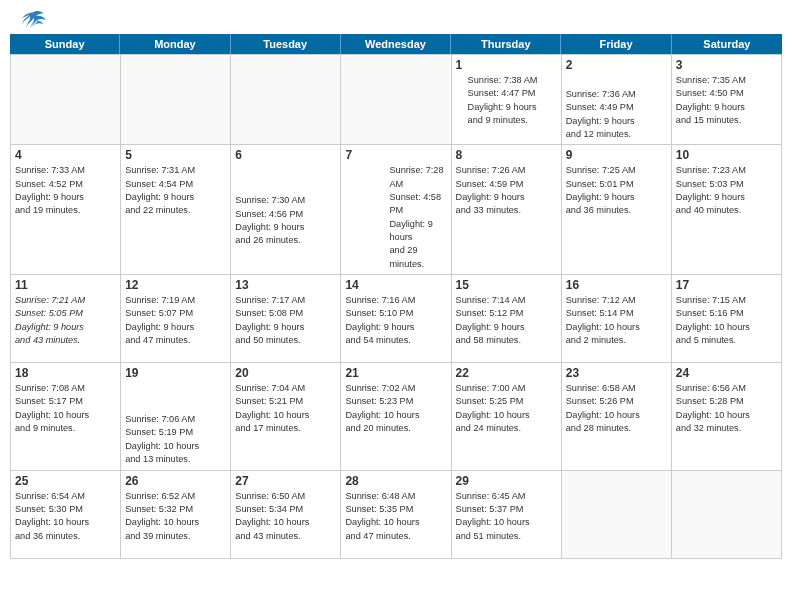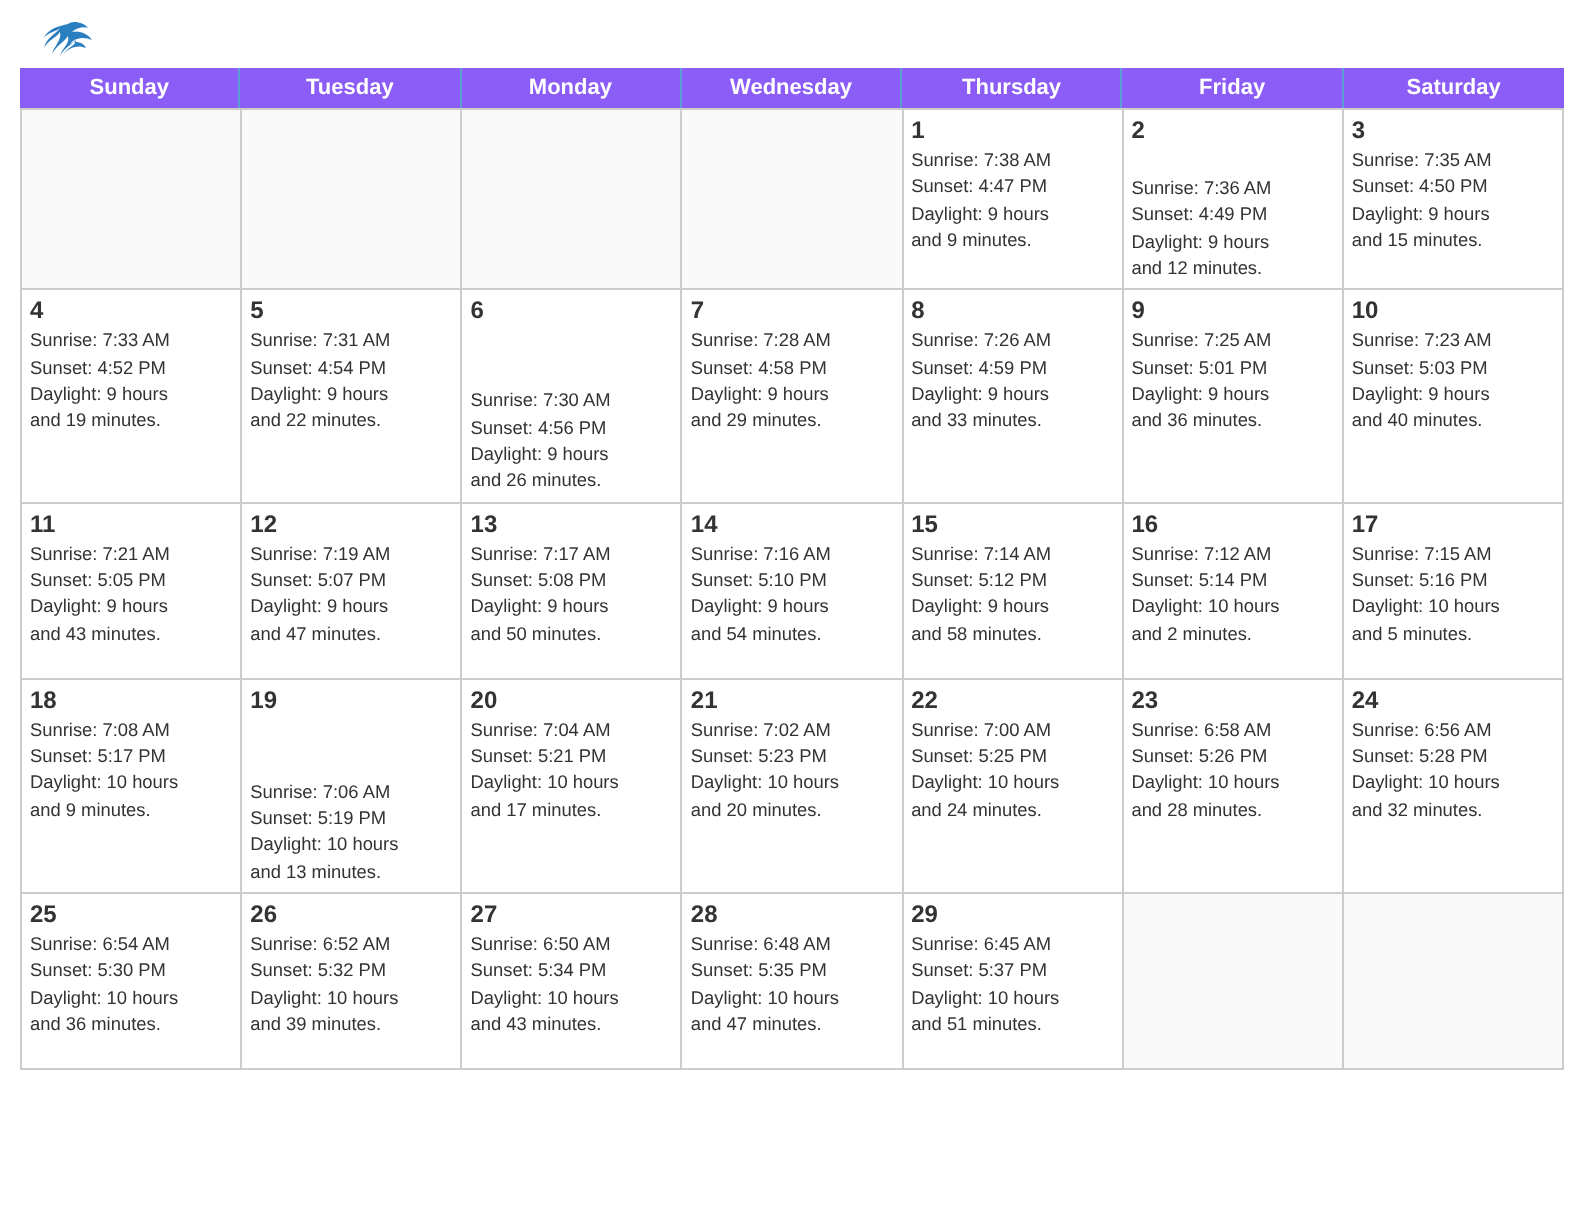--- a/index.html
+++ b/index.html
@@ -10,21 +10,21 @@
     .logo-text { display: flex; align-items: center; }
     .logo-general { font-size: 18px; font-weight: bold; color: #333; }
     .logo-blue { font-size: 18px; font-weight: bold; color: #2a7fc1; }
     .logo-bird { width: 24px; height: 20px; margin-left: 2px; }
     
     .title-area { text-align: right; }
     .month-title { font-size: 36px; font-weight: bold; color: #333; line-height: 1.1; }
     .location { font-size: 16px; color: #555; }
     
     .calendar { margin: 0 10px 6px 10px; }
-    .cal-header { display: grid; grid-template-columns: repeat(7, 1fr); background: #8b5cf6; }
+    .cal-header { display: grid; grid-template-columns: repeat(7, 1fr); background: #0369a1; }
     .cal-header-cell { color: #fff; font-size: 11px; font-weight: bold; padding: 4px 4px; text-align: center; border-right: 1px solid #5a9fd4; }
     .cal-header-cell:last-child { border-right: none; }
     
     .cal-body { display: grid; grid-template-columns: repeat(7, 1fr); border-left: 1px solid #ccc; border-top: 1px solid #ccc; }
     .cal-cell { border-right: 1px solid #ccc; border-bottom: 1px solid #ccc; padding: 3px 4px; min-height: 88px; vertical-align: top; background: #fff; font-size: 9.5px; color: #333; }
     .cal-cell.empty { background: #f9f9f9; }
     .day-num { font-size: 12px; font-weight: bold; color: #333; margin-bottom: 2px; }
     .cell-info { line-height: 1.45; font-size: 9.2px; }
   </style>
 </head>
@@ -42,35 +42,35 @@
   </div>
   <div class="title-area">
     <div class="month-title"></div>
     <div class="location"></div>
   </div>
 </div>
 
 <div class="calendar">
   <div class="cal-header">
   <div class="cal-header-cell">Sunday</div>
+      <div class="cal-header-cell">Monday</div>
       <div class="cal-header-cell">Tuesday</div>
-      <div class="cal-header-cell">Monday</div>
       <div class="cal-header-cell">Wednesday</div>
       <div class="cal-header-cell">Thursday</div>
       <div class="cal-header-cell">Friday</div>
       <div class="cal-header-cell">Saturday</div>
     </div>
   <div class="cal-body">
   <div class="cal-cell empty row-0"></div>
       <div class="cal-cell empty row-0"></div>
       <div class="cal-cell empty row-0"></div>
       <div class="cal-cell empty row-0"></div>
       <div class="cal-cell row-0">
         <div class="day-num">1</div>
-        <div class="cell-info" style="white-space: pre-line;">Sunrise: 7:38 AM
+        <div class="cell-info" style="white-space: pre-line; margin-left: 12px;">Sunrise: 7:38 AM
 Sunset: 4:47 PM
 Daylight: 9 hours
 and 9 minutes.</div>
       </div>
       <div class="cal-cell row-0">
         <div class="day-num">2</div>
         <div class="cell-info" style="white-space: pre-line; margin-top: 16px;">Sunrise: 7:36 AM
 Sunset: 4:49 PM
 Daylight: 9 hours
 and 12 minutes.</div>
@@ -98,21 +98,21 @@
       </div>
       <div class="cal-cell row-1">
         <div class="day-num">6</div>
         <div class="cell-info" style="white-space: pre-line; margin-top: 32px;">Sunrise: 7:30 AM
 Sunset: 4:56 PM
 Daylight: 9 hours
 and 26 minutes.</div>
       </div>
       <div class="cal-cell row-1">
         <div class="day-num">7</div>
-        <div class="cell-info" style="white-space: pre-line;">Sunrise: 7:28 AM
+        <div class="cell-info" style="white-space: pre-line; margin-left: 44px;">Sunrise: 7:28 AM
 Sunset: 4:58 PM
 Daylight: 9 hours
 and 29 minutes.</div>
       </div>
       <div class="cal-cell row-1">
         <div class="day-num">8</div>
         <div class="cell-info" style="white-space: pre-line;">Sunrise: 7:26 AM
 Sunset: 4:59 PM
 Daylight: 9 hours
 and 33 minutes.</div>
@@ -126,21 +126,21 @@
       </div>
       <div class="cal-cell row-1">
         <div class="day-num">10</div>
         <div class="cell-info" style="white-space: pre-line;">Sunrise: 7:23 AM
 Sunset: 5:03 PM
 Daylight: 9 hours
 and 40 minutes.</div>
       </div>
       <div class="cal-cell row-2">
         <div class="day-num">11</div>
-        <div class="cell-info" style="white-space: pre-line;">Sunrise: 7:21 AM
+        <div class="cell-info" style="white-space: pre-line; font-style: italic;">Sunrise: 7:21 AM
 Sunset: 5:05 PM
 Daylight: 9 hours
 and 43 minutes.</div>
       </div>
       <div class="cal-cell row-2">
         <div class="day-num">12</div>
         <div class="cell-info" style="white-space: pre-line;">Sunrise: 7:19 AM
 Sunset: 5:07 PM
 Daylight: 9 hours
 and 47 minutes.</div>

